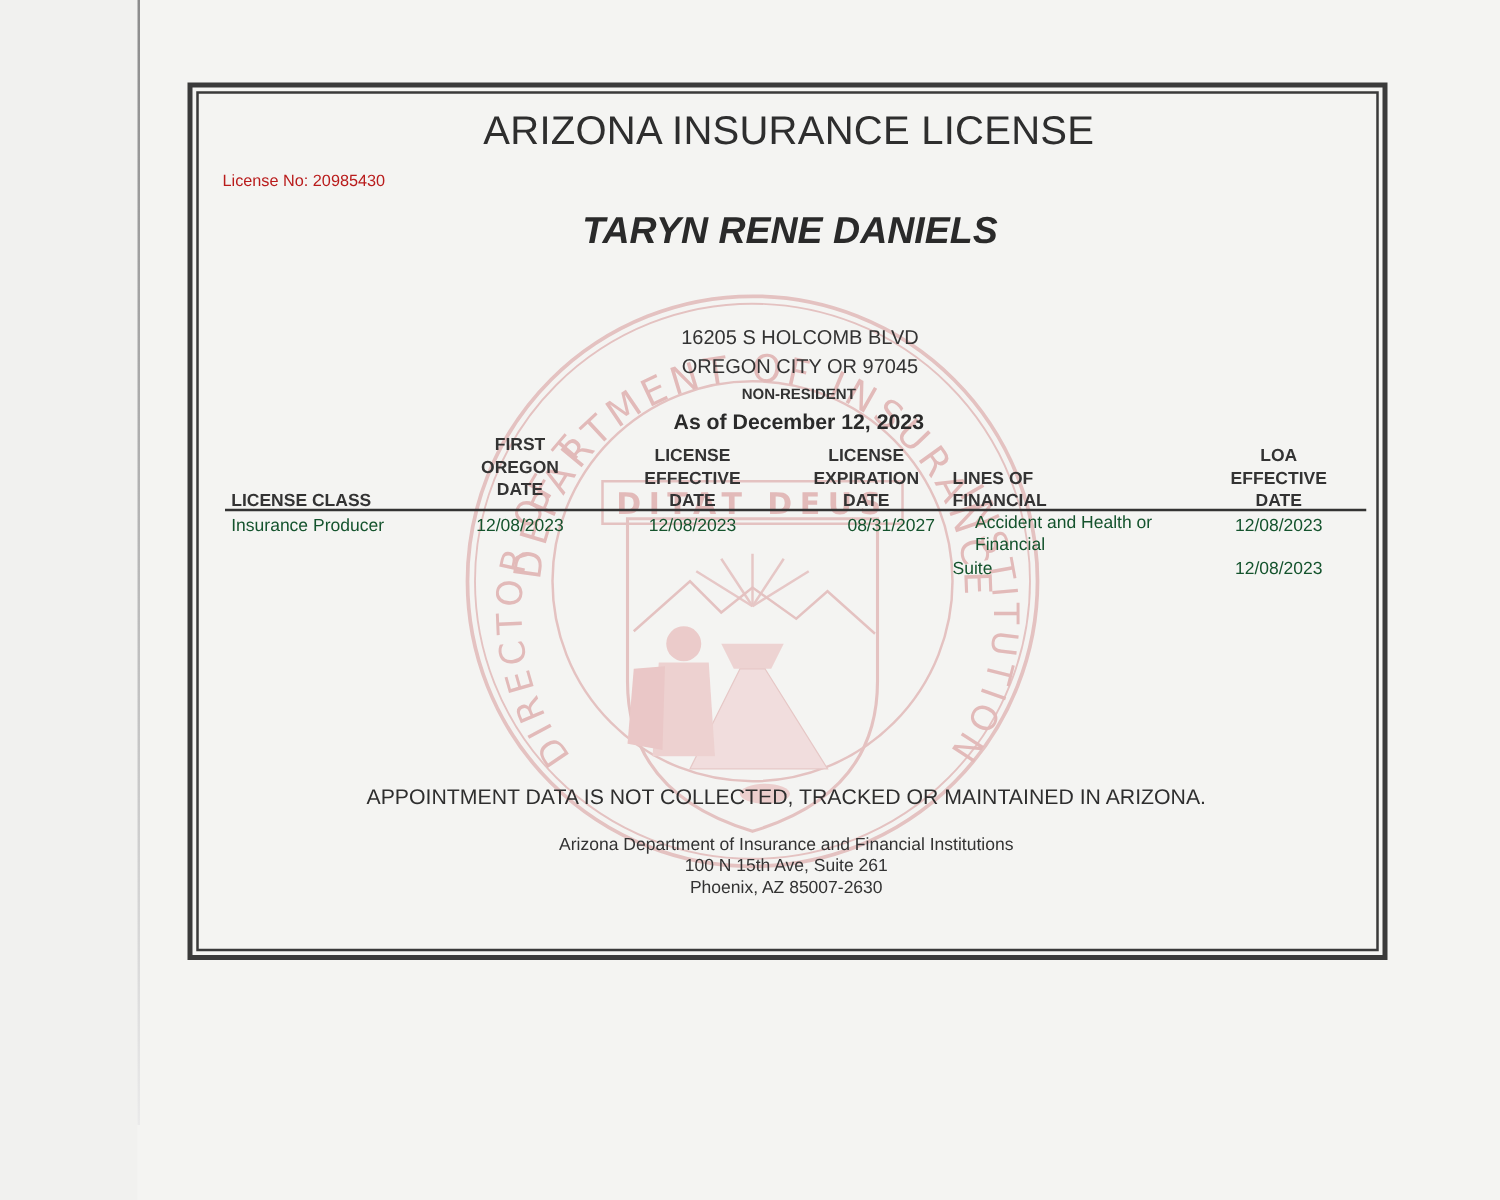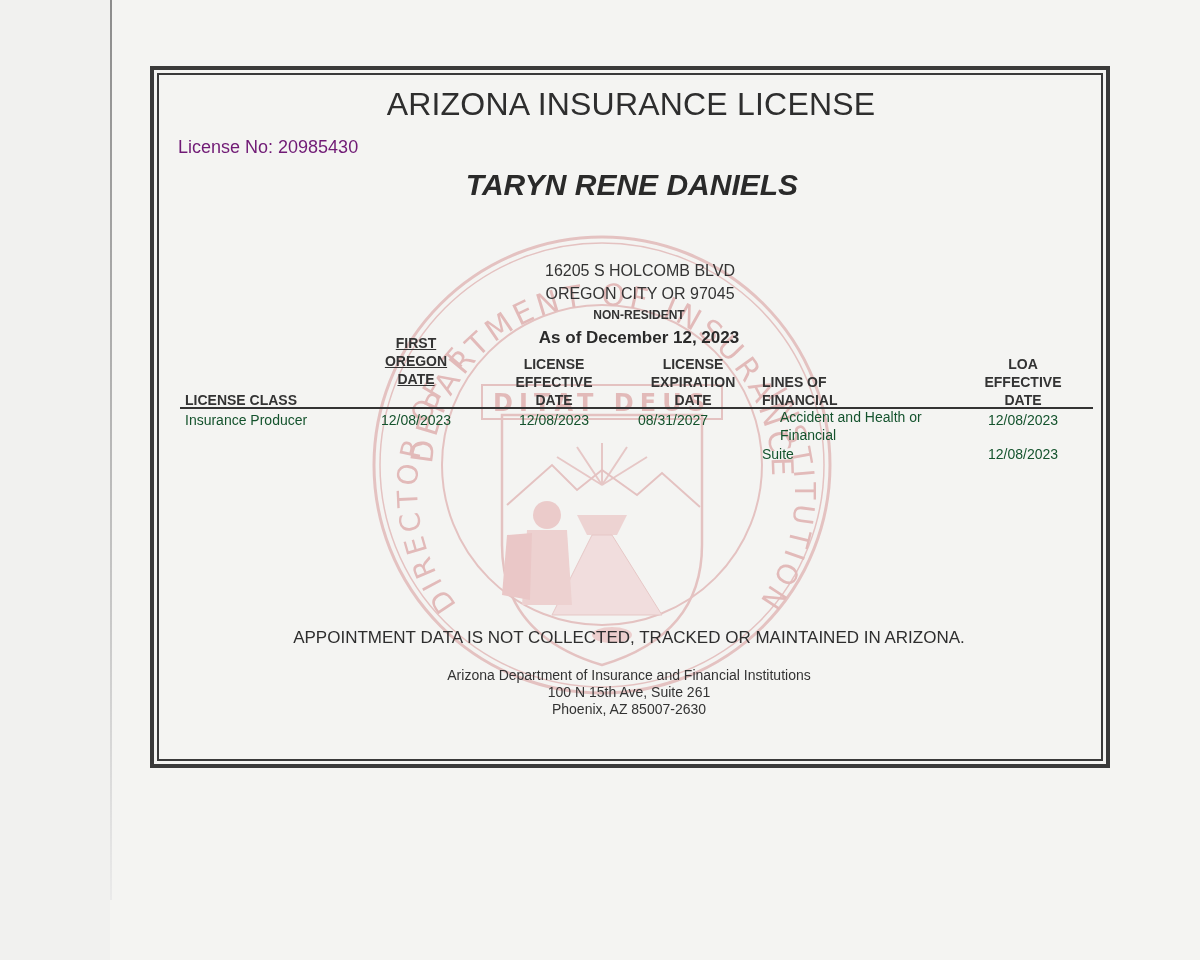--- a/index.html
+++ b/index.html
@@ -24,21 +24,21 @@
   .frame-inner {
     position: absolute; left: 157px; top: 73px; width: 946px; height: 688px;
     box-sizing: border-box; border: 2px solid #3a3a3a;
   }
   .seal {
     position: absolute; left: 362px; top: 215px; width: 480px; height: 480px;
     opacity: 0.55; pointer-events: none;
   }
   .abs { position: absolute; white-space: nowrap; }
   .title { left: 0; width: 1262px; top: 86px; text-align: center; font-size: 32px; letter-spacing: 0.2px; color: #2e2e2e; }
-  .license-no { left: 178px; top: 137px; font-size: 18px; color: #701a75; }
+  .license-no { left: 178px; top: 137px; font-size: 13px; color: #b91c1c; }
   .name { left: 0; width: 1264px; top: 168px; text-align: center; font-size: 30px; font-weight: bold; font-style: italic; color: #2a2a2a; }
   .addr { left: 0; width: 1280px; text-align: center; font-size: 16px; color: #333; }
   .addr1 { top: 262px; }
   .addr2 { top: 285px; }
   .resident { left: 0; width: 1278px; top: 308px; text-align: center; font-size: 12px; font-weight: bold; color: #333; }
   .asof { left: 0; width: 1278px; top: 328px; text-align: center; font-size: 17px; font-weight: bold; color: #2a2a2a; }
 
   .th { font-size: 14px; font-weight: bold; color: #333; line-height: 18px; }
   .th.center { text-align: center; }
   .header-rule { position: absolute; left: 180px; top: 407px; width: 913px; height: 1.5px; background: #333; }
@@ -110,21 +110,21 @@
 <div class="abs addr addr1">16205 S HOLCOMB BLVD</div>
 <div class="abs addr addr2">OREGON CITY OR 97045</div>
 <div class="abs resident">NON-RESIDENT</div>
 <div class="abs asof">As of December 12, 2023</div>
 
 <div>
   <div class="abs th" style="left:185px; top:391px;">
     <div>LICENSE CLASS</div>
   </div>
 
-  <div class="abs th center" style="left:366px; width:100px; top:334px;text-decoration:underline;">
+  <div class="abs th center" style="left:366px; width:100px; top:346px;">
     <div>FIRST</div>
     <div>OREGON</div>
     <div>DATE</div>
   </div>
 
   <div class="abs th center" style="left:494px; width:120px; top:355px;">
     <div>LICENSE</div>
     <div>EFFECTIVE</div>
     <div>DATE</div>
   </div>
@@ -145,21 +145,21 @@
     <div>EFFECTIVE</div>
     <div>DATE</div>
   </div>
 
   <div class="header-rule"></div>
 
   <div>
     <div class="abs td" style="left:185px; top:411px;">Insurance Producer</div>
     <div class="abs td" style="left:366px; width:100px; text-align:center; top:411px;">12/08/2023</div>
     <div class="abs td" style="left:494px; width:120px; text-align:center; top:411px;">12/08/2023</div>
-    <div class="abs td" style="left:638px; width:110px; text-align:left; top:411px;">08/31/2027</div>
+    <div class="abs td" style="left:638px; width:110px; text-align:right; top:411px;">08/31/2027</div>
 
     <div class="abs td" style="left:780px; top:408px;">
       <div>Accident and Health or</div>
       <div>Financial</div>
     </div>
     <div class="abs td" style="left:968px; width:110px; text-align:center; top:411px;">12/08/2023</div>
 
     <div class="abs td" style="left:762px; top:445px;">Suite</div>
     <div class="abs td" style="left:968px; width:110px; text-align:center; top:445px;">12/08/2023</div>
   </div>

